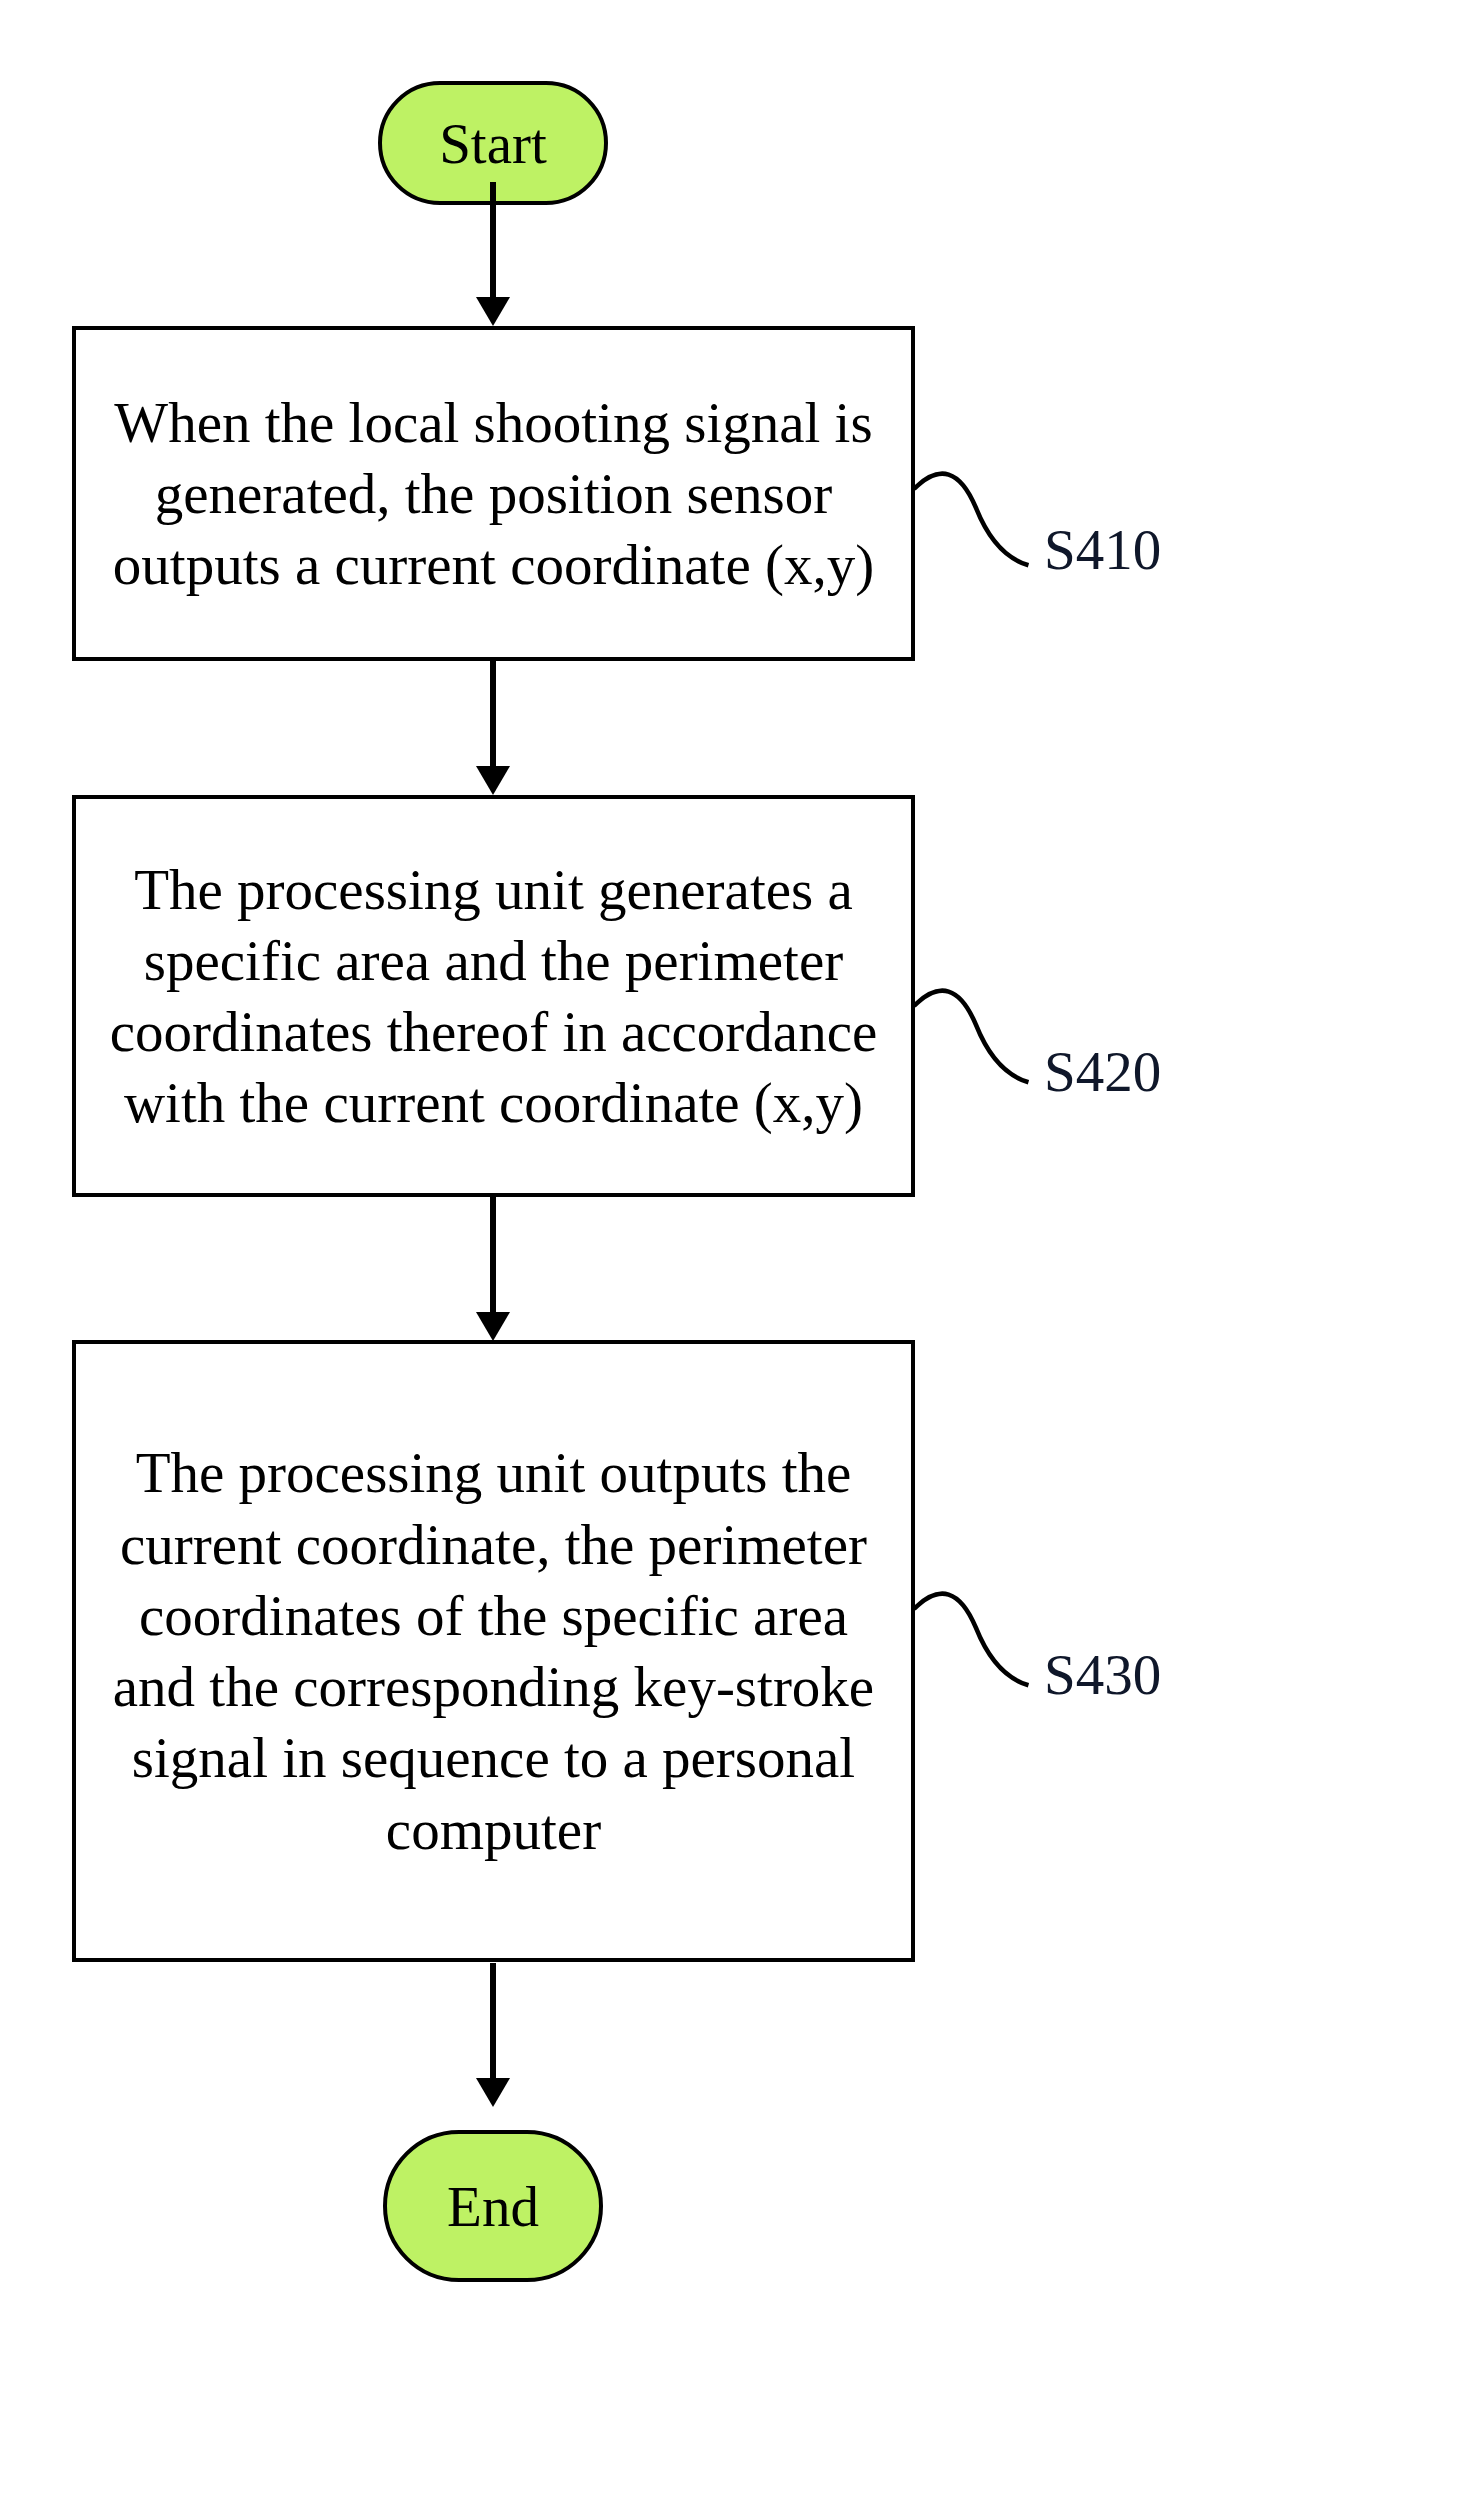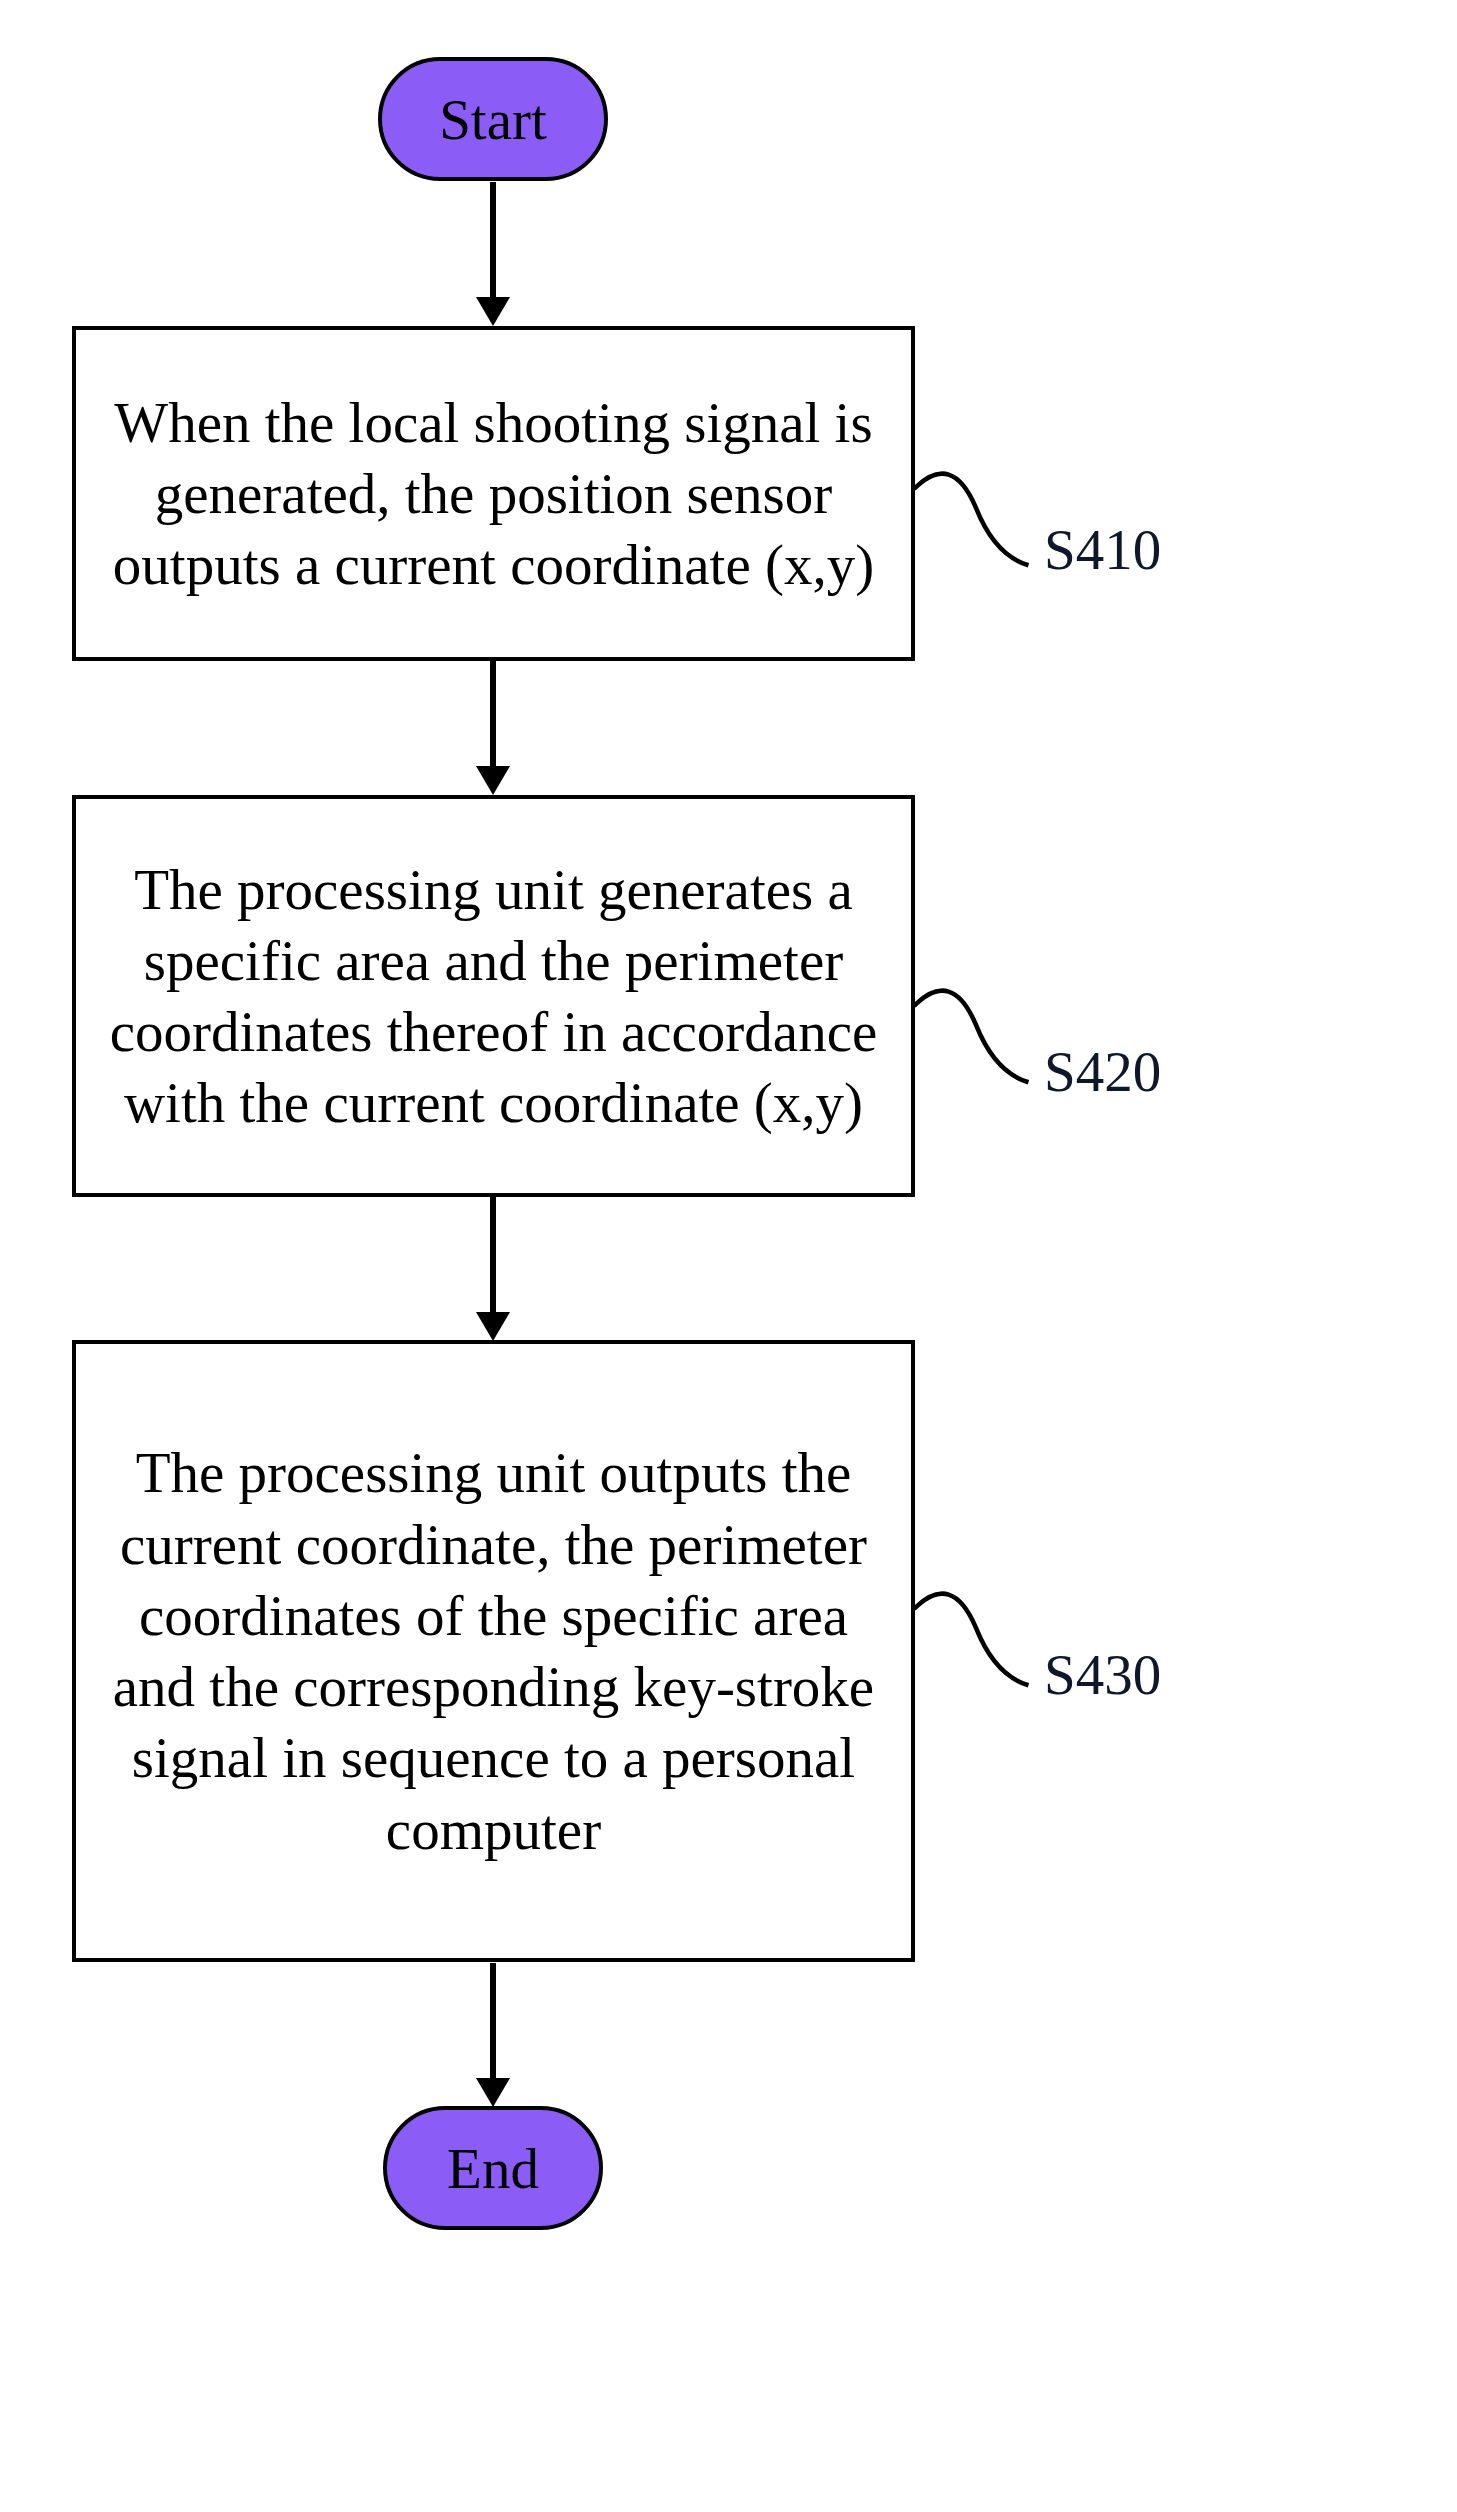--- a/index.html
+++ b/index.html
@@ -25,29 +25,30 @@
     justify-content: center;
     text-align: center;
     font-size: 57px;
     line-height: 1.25;
     color: #000;
     padding: 9.6px 19px;
   }
   .terminator {
     position: absolute;
     border: 4.8px solid #000;
-    background: #8b5cf6;
+    background: #bef264;
     box-sizing: border-box;
     border-radius: 77px;
     display: flex;
     align-items: center;
     justify-content: center;
     font-size: 57px;
     color: #000;
     padding: 0 38px;
+    margin-top: 24px;
   }
   .step-label {
     position: absolute;
     font-size: 57px;
     color: #0f172a;
   }
   .arrow-line {
     position: absolute;
     background: #000;
     width: 5.7px;
@@ -108,18 +109,18 @@
   </div>
 
   <svg class="connector-squiggle" style="left:914px; top:1580px;" width="124" height="115" viewBox="0 0 130 120">
     <path d="M0 30 Q 40 -10 65 50 Q 85 100 120 110"></path>
   </svg>
   <div class="step-label" style="left:1044px; top:1642px;">S430</div>
 
   <div class="arrow-line" style="left:490px; top:1963px; height:115px;"></div>
   <div class="arrow-head" style="left:476px; top:2078px;"></div>
 
-  <div class="terminator" style="left:383px; top:2106px; width:220px; height:124px;">
+  <div class="terminator" style="left:383px; top:2106px; width:220px; height:152px;">
     <span>End</span>
   </div>
 
 </div>
 
 
 </body></html>

